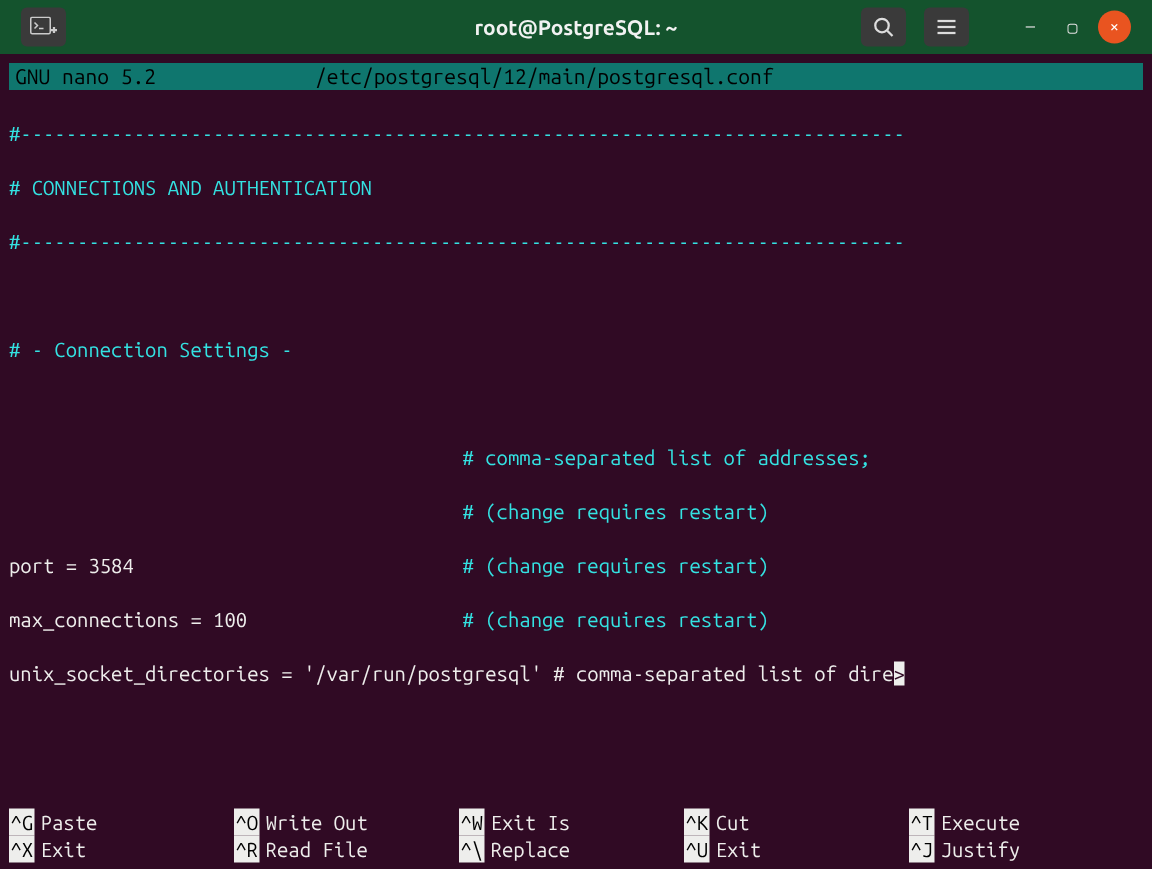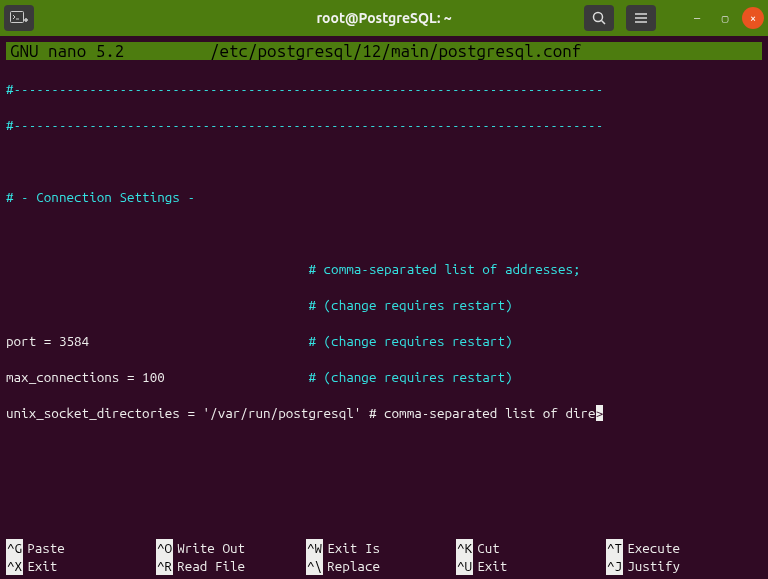--- a/index.html
+++ b/index.html
@@ -9,25 +9,25 @@
     }
     body {
       width: 768px;
       height: 579px;
       background: #300a24;
       font-family: 'Ubuntu Mono', 'DejaVu Sans Mono', monospace;
       font-size: 13.5px;
       overflow: hidden;
     }
     .titlebar {
-      background: #4d7c0f;
+      background: #14532d;
       height: 36px;
       display: flex;
       align-items: center;
-      padding: 0 4px;
+      padding: 0 14px;
       color: #e5e5e5;
       justify-content: space-between;
     }
     .tb-left {
       display: flex;
       align-items: center;
     }
     .tb-btn {
       width: 30px;
       height: 26px;
@@ -65,27 +65,27 @@
       align-items: center;
       justify-content: center;
       font-size: 11px;
       color: #ddd;
     }
     .win-close {
       background: #e95420;
       color: #fff;
     }
     .nano-header {
-      background: #4d7c0f;
+      background: #0f766e;
       color: #000;
       height: 18px;
       display: flex;
       padding: 0 4px;
       margin: 6px 6px 0 6px;
-      font-size: 17px;
+      font-size: 14px;
       line-height: 18px;
     }
     .nh-app {
       width: 200px;
     }
     .nh-file {
       flex: 1;
     }
     .editor {
       padding: 2px 6px;
@@ -168,20 +168,21 @@
   </div>
 </div>
 
 <div class="nano-header">
   <div class="nh-app">  GNU nano 5.2</div>
   <div class="nh-file">/etc/postgresql/12/main/postgresql.conf</div>
 </div>
 
 <div class="editor">
 <div class="ln cyan">#------------------------------------------------------------------------------</div>
+<div class="ln cyan"># CONNECTIONS AND AUTHENTICATION</div>
 <div class="ln cyan">#------------------------------------------------------------------------------</div>
 <div class="ln">&nbsp;</div>
 <div class="ln cyan"># - Connection Settings -</div>
 <div class="ln">&nbsp;</div>
 <div class="ln cyan">                                        # comma-separated list of addresses;</div>
 <div class="ln cyan">                                        # (change requires restart)</div>
 <div class="ln"><span class="white">port = 3584</span><span class="cyan">                             # (change requires restart)</span></div>
 <div class="ln"><span class="white">max_connections = 100</span><span class="cyan">                   # (change requires restart)</span></div>
 <div class="ln"><span class="white">unix_socket_directories = '/var/run/postgresql' # comma-separated list of dire</span><span class="hlrev">&gt;</span></div>
 

